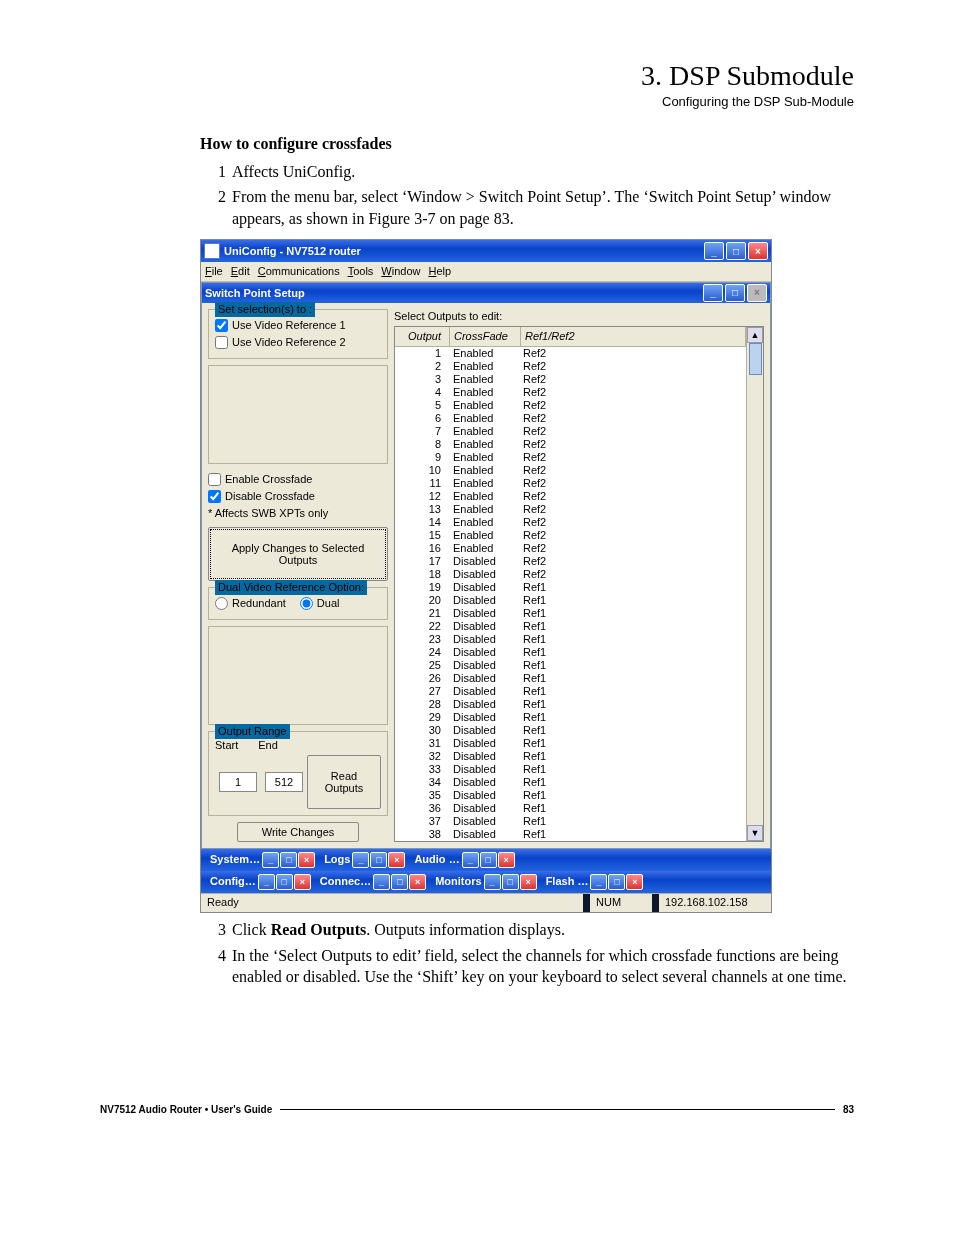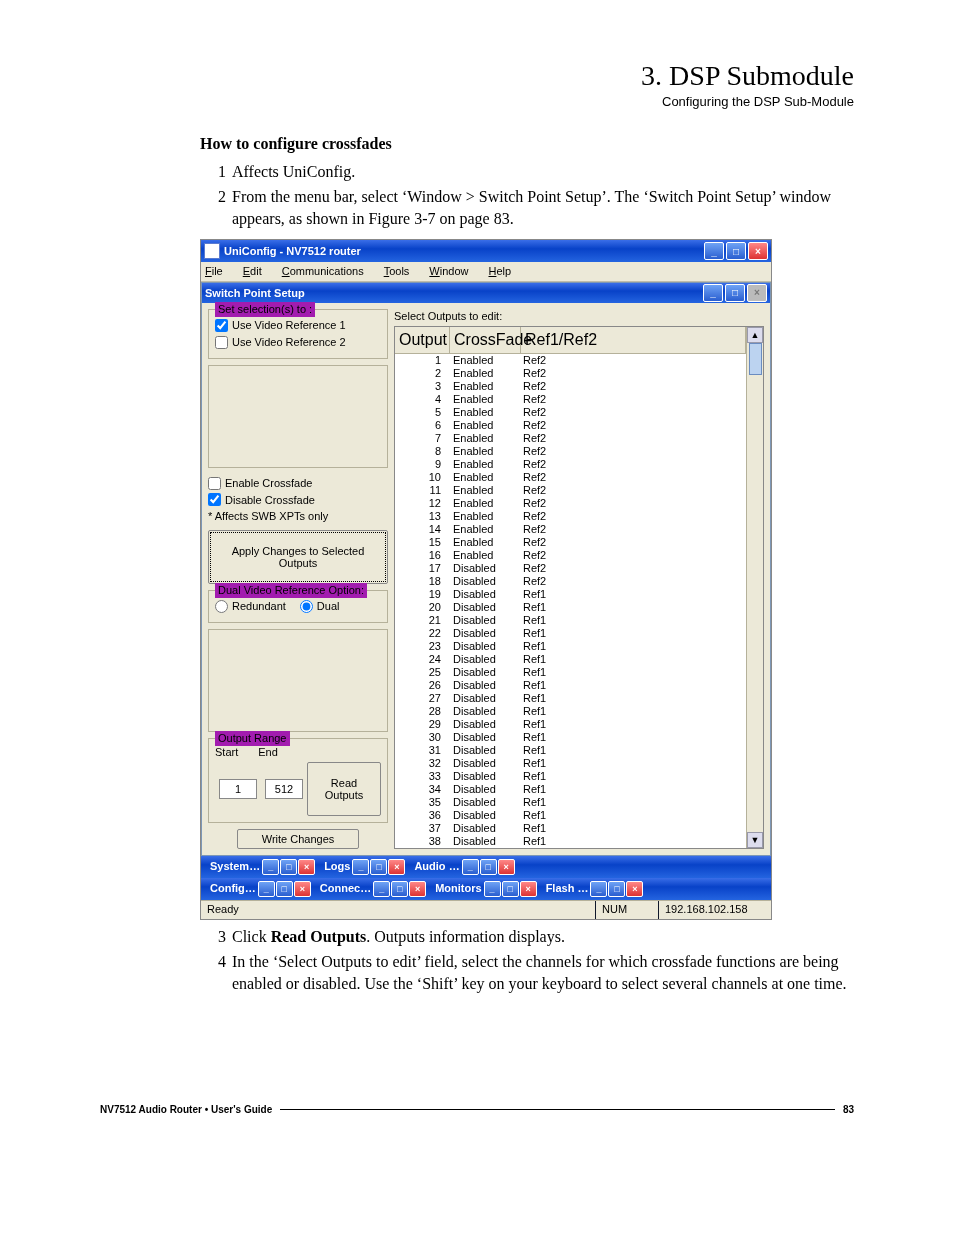--- a/index.html
+++ b/index.html
@@ -20,60 +20,60 @@
   
   .shot { width:570px; margin:10px 0 6px 0; border:1px solid #888; font-family:Tahoma, Arial, sans-serif; font-size:11px; background:#ece9d8; }
   .titlebar { display:flex; align-items:center; height:22px; padding:0 3px;
     background:linear-gradient(#3a6ee8,#0842c8 40%,#2464e0); color:#fff; font-weight:bold; }
   .titlebar .ico { width:14px; height:14px; background:#fff; margin-right:4px; display:inline-block; border:1px solid #5a7ad0; }
   .winbtns { display:flex; gap:2px; }
   .winbtn { width:18px; height:16px; display:flex; align-items:center; justify-content:center;
     border:1px solid #fff; border-radius:2px; font-size:10px; font-weight:bold; }
   .btn-min,.btn-max { background:linear-gradient(#6fa3f5,#2a5ed0); color:#fff;}
   .btn-close { background:linear-gradient(#f88,#d33); color:#fff; }
-  .menubar { background:#ece9d8; padding:2px 4px; display:flex; gap:20px; border-bottom:1px solid #c0bca8;}
+  .menubar { background:#ece9d8; padding:2px 4px; display:flex; gap:8px; border-bottom:1px solid #c0bca8;}
   .menubar span u { text-decoration:underline; }
   .mdi { background:#7d97b6; padding:0; }
   .inner-win { margin:0; border:1px solid #7d97b6; background:#ece9d8; }
   .inner-title { display:flex; align-items:center; height:20px; padding:0 3px;
     background:linear-gradient(#3a6ee8,#0842c8 40%,#2464e0); color:#fff; font-weight:bold; }
   .inner-body { display:flex; padding:6px; gap:6px; min-height:530px; }
   .leftcol { width:180px; display:flex; flex-direction:column; gap:6px; }
   .group { border:1px solid #b5b19a; padding:6px; position:relative; background:#ece9d8;}
-  .group-title { position:absolute; top:-8px; left:6px; background:#a21caf; padding:0 3px; font-size:11px; }
+  .group-title { position:absolute; top:-8px; left:6px; background:#0369a1; padding:0 3px; font-size:11px; }
   .chk, .rad { display:flex; align-items:center; gap:4px; margin:2px 0; }
   .chk input, .rad input { margin:0; }
   .btn { background:#ece9d8; border:1px solid #888; border-radius:2px; padding:14px 6px; font-size:11px; cursor:default; }
   .btn-dotted { outline:1px dotted #000; outline-offset:-3px; }
   .rightcol { flex:1; display:flex; flex-direction:column; }
   .table-wrap { border:1px solid #888; background:#fff; flex:1; display:flex; overflow:hidden;}
   .table-inner { flex:1; overflow:hidden; }
   .thead { display:flex; background:#ece9d8; border-bottom:1px solid #b5b19a; }
-  .thead div { padding:2px 4px; border-right:1px solid #b5b19a; font-size:16px; }
+  .thead div { padding:2px 4px; border-right:1px solid #b5b19a; font-size:11px;font-style:italic; }
   .col-o { width:42px; text-align:right; padding-right:8px !important;}
   .col-c { width:62px; }
   .col-r { flex:1; }
   .tbody { font-size:11px; line-height:13px; white-space:pre; padding-left:0;}
   .trow { display:flex; }
   .trow div { padding:0 4px; }
   .scroll { width:16px; background:#ece9d8; border-left:1px solid #b5b19a; position:relative;}
   .scroll .arrow { width:14px; height:14px; background:#dde; border:1px solid #99a; position:absolute; left:0; display:flex; align-items:center; justify-content:center; font-size:9px;}
   .scroll .up { top:0; }
   .scroll .down { bottom:0; }
   .scroll .thumb { position:absolute; top:16px; left:2px; width:11px; height:30px; background:#bcd3f0; border:1px solid #6a8cc0;}
   .taskbar { display:flex; height:22px; align-items:center; padding:0 4px; gap:2px;
     background:linear-gradient(#3a6ee8,#0842c8 40%,#2464e0); }
   .task { display:flex; align-items:center; color:#fff; font-weight:bold; font-size:11px; padding:0 2px; height:18px;}
   .task .sp { width:3px;}
   .task-btns { display:flex; gap:1px; margin-left:2px;}
   .tbtn { width:15px; height:14px; border:1px solid #fff; border-radius:2px; display:flex; align-items:center; justify-content:center; font-size:9px;}
   .tbtn.min,.tbtn.max{background:linear-gradient(#6fa3f5,#2a5ed0);color:#fff;}
   .tbtn.cls{background:linear-gradient(#f88,#d33);color:#fff;}
   .statusbar { display:flex; background:#ece9d8; border-top:1px solid #b5b19a; height:18px; align-items:center; font-size:11px;}
-  .statusbar .cell { border-right:1px solid #0f172a; padding:0 6px; height:100%; display:flex; align-items:center;}
+  .statusbar .cell { border-right:7px solid #0f172a; padding:0 6px; height:100%; display:flex; align-items:center;}
   .statusbar .grow { flex:1; }
   .txt-input { width:32px; height:16px; border:1px solid #888; background:#fff; font-size:11px; text-align:center; margin:0 4px;}
   .hspace { flex:1; }
   .spacer-lg { flex:1; min-height:60px; border:1px solid #b5b19a; background:#ece9d8;}
 </style>
 </head>
 <body>
 
 <div class="page">
   <div class="header">

